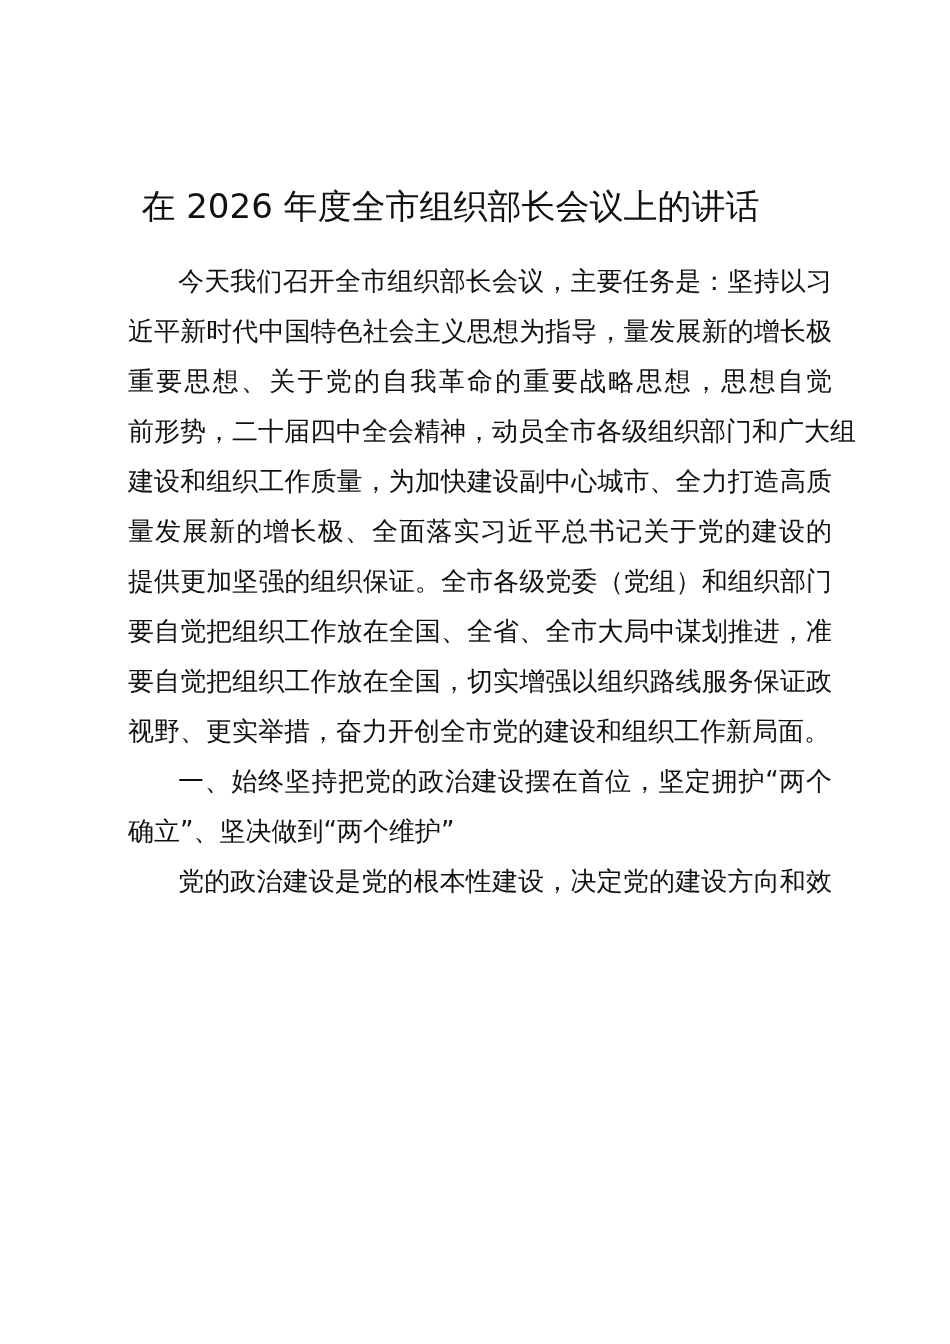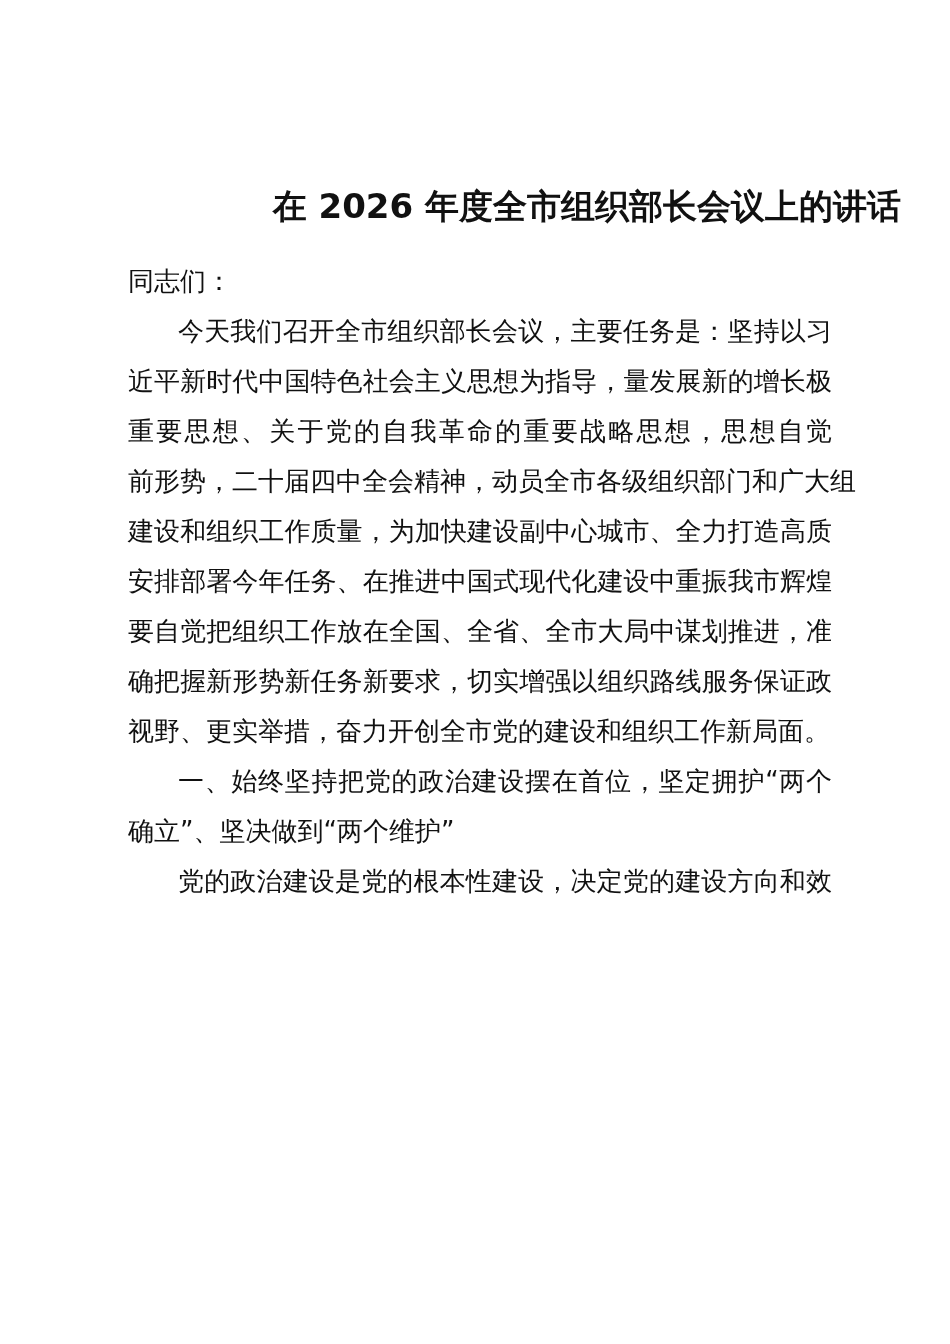--- a/index.html
+++ b/index.html
@@ -21,26 +21,25 @@
       top: 0;
       width: 950px;
       height: 1344px;
       background: #ffffff;
     }
     .title {
       position: absolute;
       left: 0;
       top: 184px;
       width: 901px;
-      text-align: right;
+      text-align: center;
       font-size: 34px;
       line-height: 44px;
       letter-spacing: 0px;
       white-space: nowrap;
-      font-weight: bold;
     }
     .body {
       position: absolute;
       left: 128px;
       top: 256px;
       width: 704px;
     }
     .line {
       height: 50px;
       line-height: 50px;
@@ -57,31 +56,31 @@
       padding-left: 50px;
     }
   </style>
 </head>
 <body>
 
 <div class="page">
   <div class="title">在 2026 年度全市组织部长会议上的讲话</div>
 
   <div class="body">
-    <div class="line last">同志们：</div>
 
     <div>
       <div class="line indent">今天我们召开全市组织部长会议，主要任务是：坚持以习</div>
       <div class="line">近平新时代中国特色社会主义思想为指导，量发展新的增长极</div>
       <div class="line">重要思想、关于党的自我革命的重要战略思想，思想自觉</div>
       <div class="line">前形势，二十届四中全会精神，动员全市各级组织部门和广大组</div>
       <div class="line">建设和组织工作质量，为加快建设副中心城市、全力打造高质</div>
-      <div class="line">安排部署今年任务、在推进中国式现代化建设中重振我市辉煌</div>
+      <div class="line">量发展新的增长极、全面落实习近平总书记关于党的建设的</div>
+      <div class="line">提供更加坚强的组织保证。全市各级党委（党组）和组织部门</div>
       <div class="line">要自觉把组织工作放在全国、全省、全市大局中谋划推进，准</div>
-      <div class="line">确把握新形势新任务新要求，切实增强以组织路线服务保证政</div>
+      <div class="line">要自觉把组织工作放在全国，切实增强以组织路线服务保证政</div>
       <div class="line last">视野、更实举措，奋力开创全市党的建设和组织工作新局面。</div>
     </div>
 
     <div>
       <div class="line indent">一、始终坚持把党的政治建设摆在首位，坚定拥护“两个</div>
       <div class="line last">确立”、坚决做到“两个维护”</div>
     </div>
 
     <div>
       <div class="line indent">党的政治建设是党的根本性建设，决定党的建设方向和效</div>

